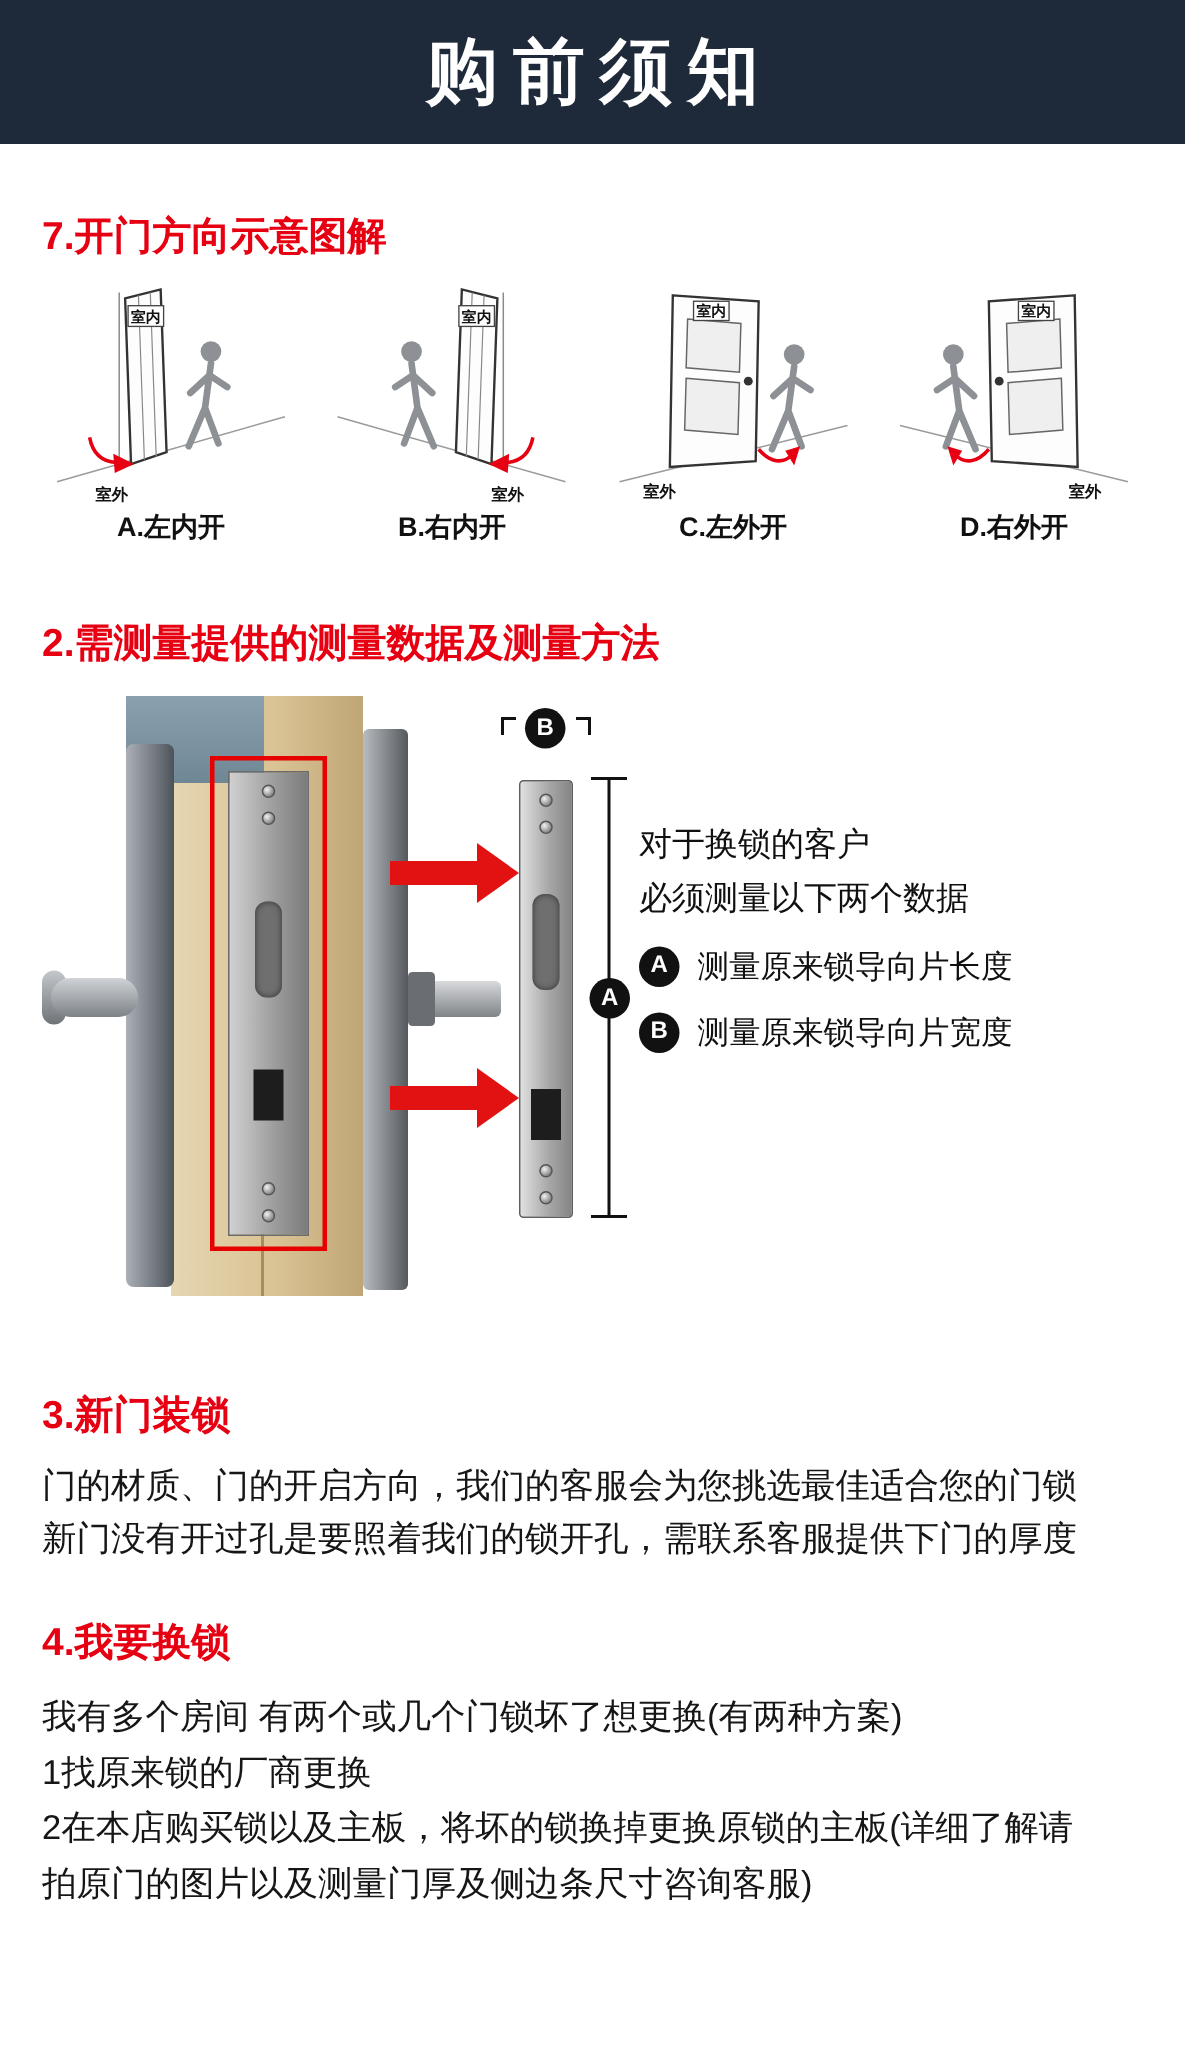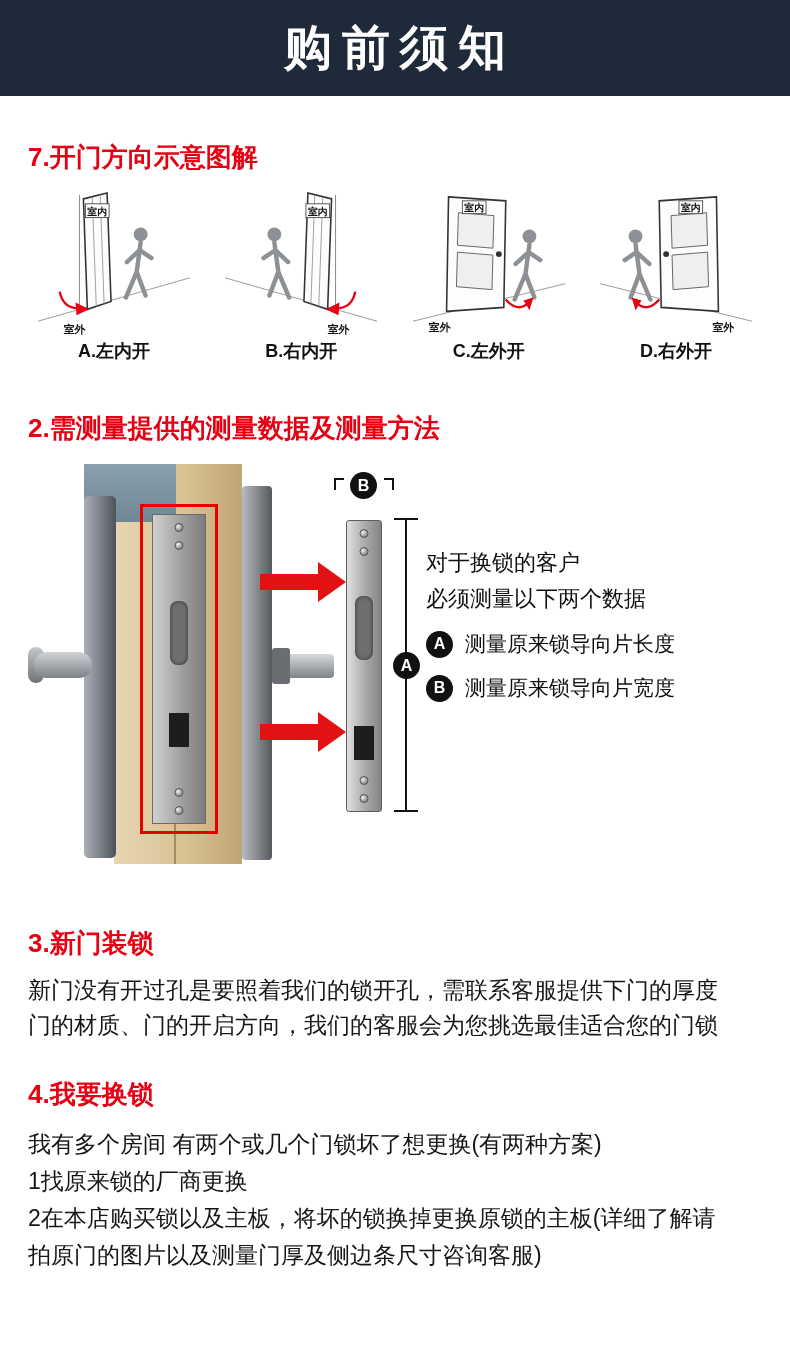--- a/index.html
+++ b/index.html
@@ -260,22 +260,22 @@
         </div>
         <div class="md-item ib">
           <span class="badge">B</span>
           <span>测量原来锁导向片宽度</span>
         </div>
       </div>
     </section>
 
     <section>
       <h2 class="sec-heading h-s3">3.新门装锁</h2>
+      <p class="body-line">门的材质、门的开启方向，我们的客服会为您挑选最佳适合您的门锁</p>
       <p class="body-line">新门没有开过孔是要照着我们的锁开孔，需联系客服提供下门的厚度</p>
-      <p class="body-line">门的材质、门的开启方向，我们的客服会为您挑选最佳适合您的门锁</p>
     </section>
 
     <section class="s4">
       <h2 class="sec-heading h-s4">4.我要换锁</h2>
       <p class="body-line">我有多个房间 有两个或几个门锁坏了想更换(有两种方案)</p>
       <p class="body-line">1找原来锁的厂商更换</p>
       <p class="body-line">2在本店购买锁以及主板，将坏的锁换掉更换原锁的主板(详细了解请</p>
       <p class="body-line">拍原门的图片以及测量门厚及侧边条尺寸咨询客服)</p>
     </section>
 

